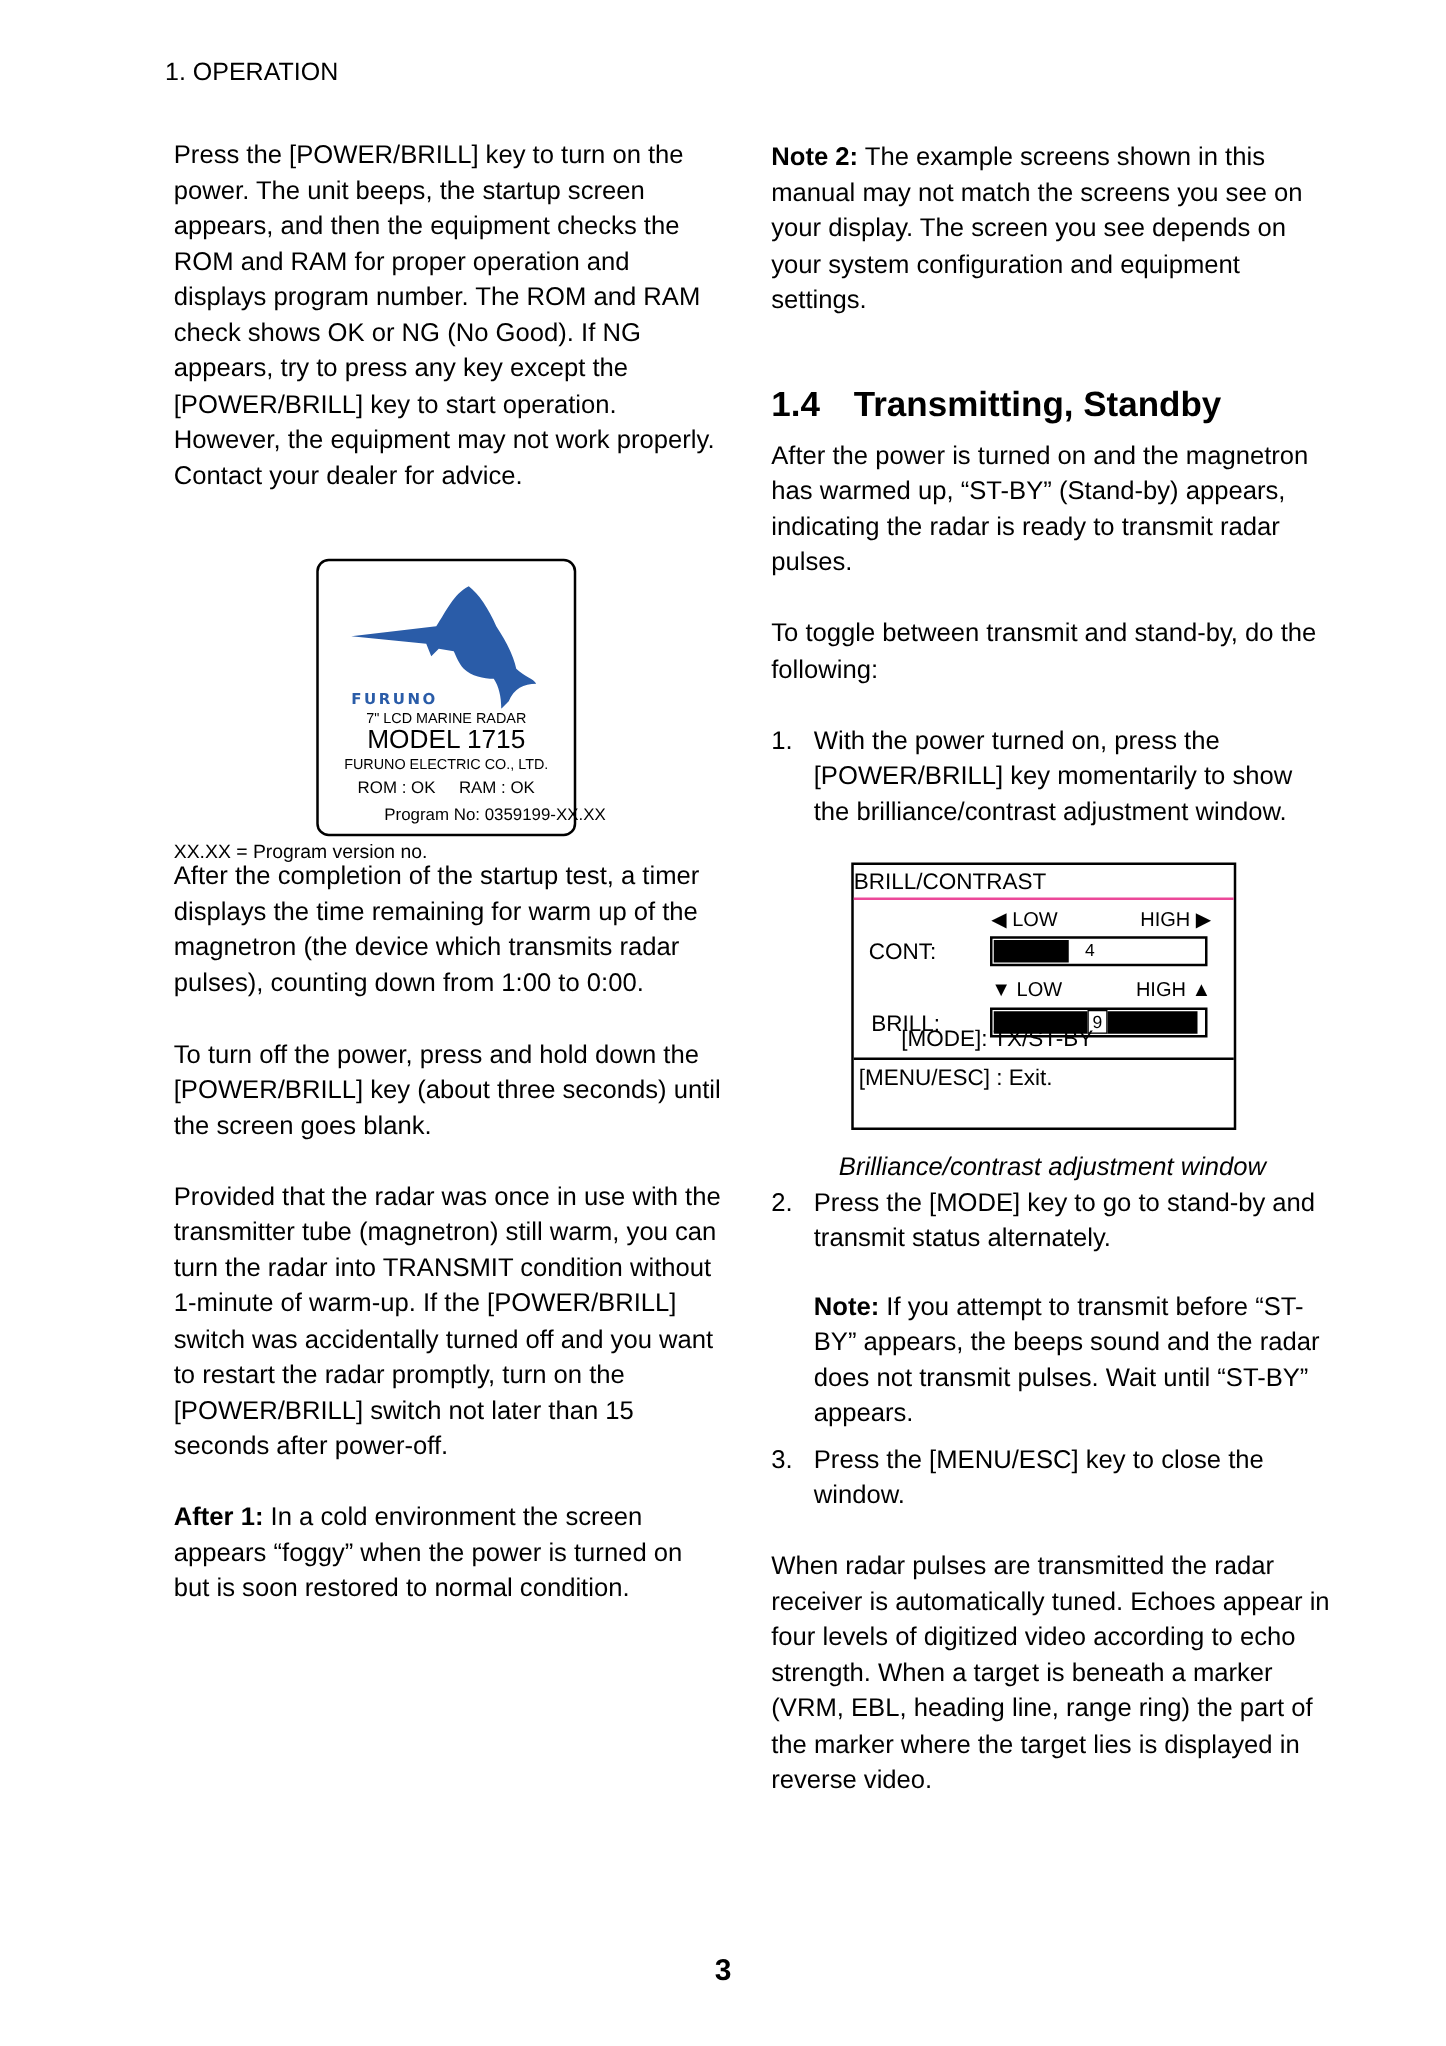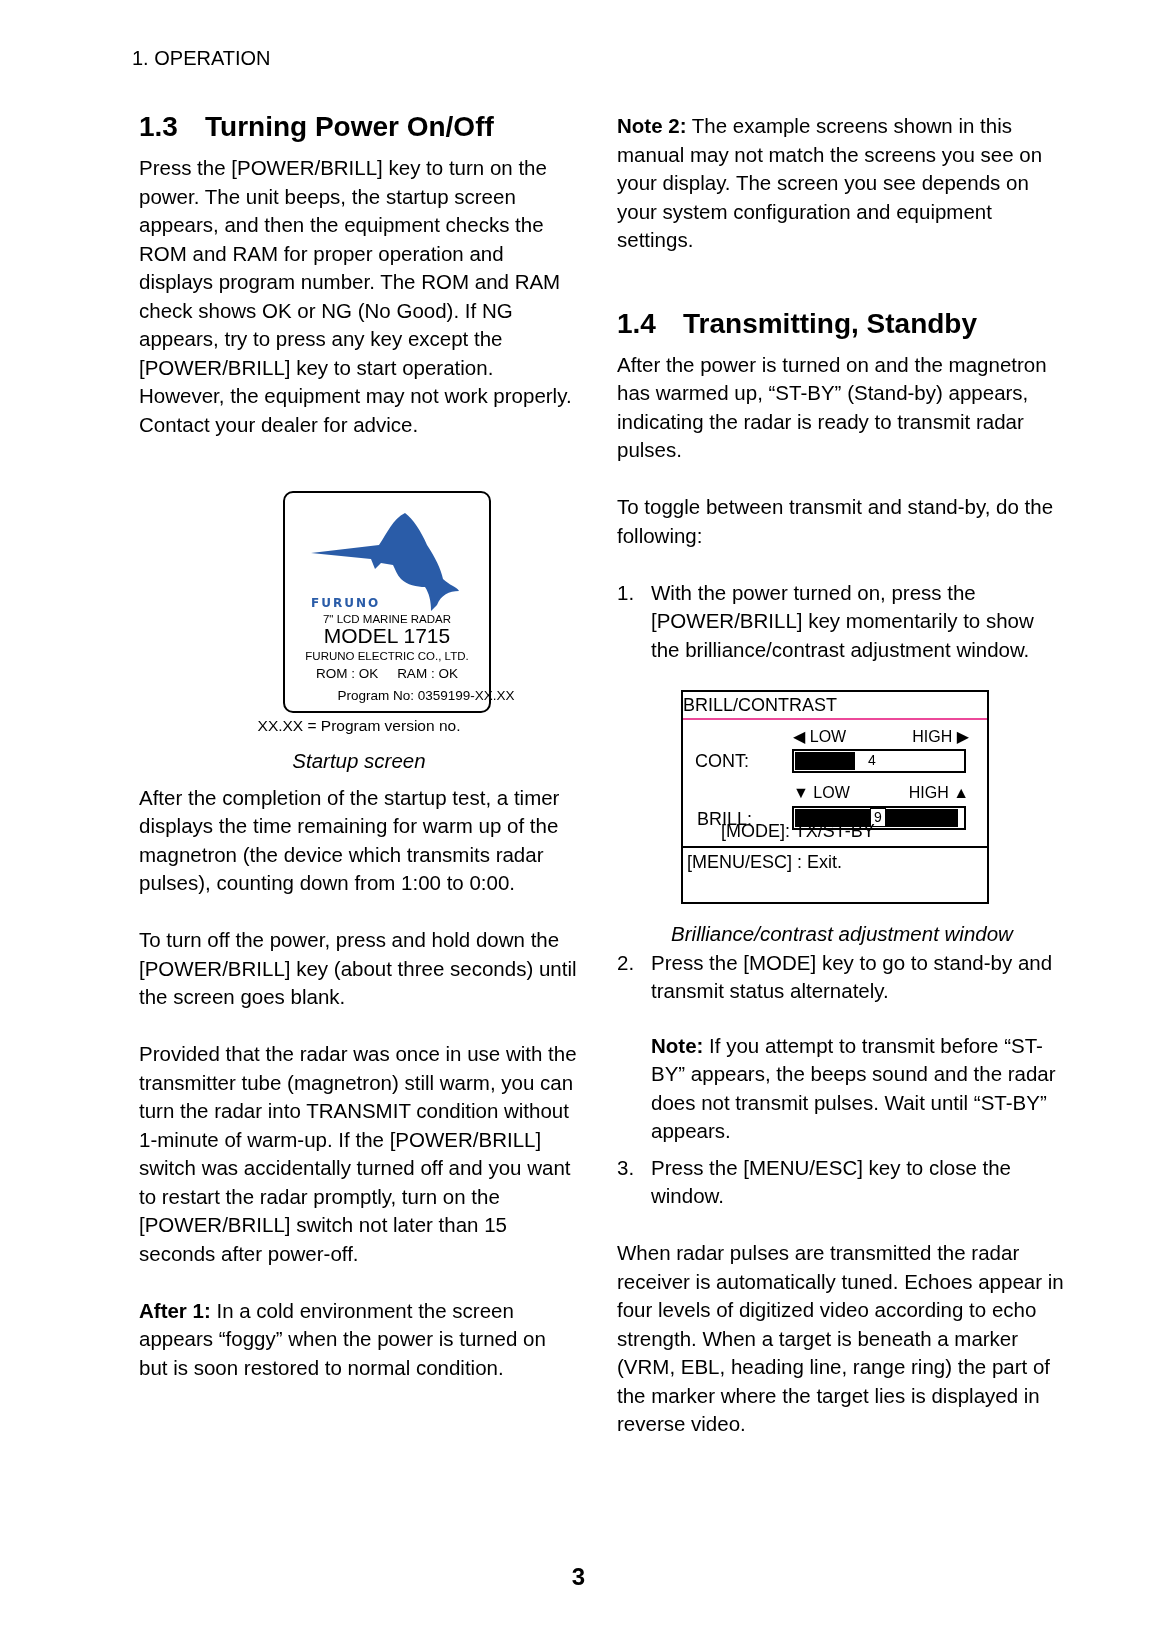--- a/index.html
+++ b/index.html
@@ -16,35 +16,35 @@
   p { margin: 0; }
   .gap { height: 28.5px; }
   .gap-lg { height: 52px; }
   b { font-weight: bold; }
   .caption { font-style: italic; text-align: center; }
 
   
   .startup-fig { position: relative; width: 440px; height: 240px; margin-top: 52px; }
   .startup-box {
     position: absolute; left: 114px; top: 0; width: 204px; height: 218px;
-    border: 2px solid #000; border-radius: 10px; background: #fff; margin-left: 30px;
+    border: 2px solid #000; border-radius: 10px; background: #fff;
   }
   .fish { position: absolute; left: 24px; top: 12px; width: 150px; height: 106px; }
   .brand {
     position: absolute; left: 26px; top: 96px; font-size: 12px; font-weight: bold;
     color: #2a5ca8; letter-spacing: 2px; font-family: "DejaVu Sans", sans-serif;
   }
   .sb-line { position: absolute; left: 0; width: 100%; text-align: center; white-space: nowrap; }
   .sb-sub { top: 119px; font-size: 11.5px; line-height: 14px; }
   .sb-model { top: 131px; font-size: 21px; font-weight: normal; line-height: 24px; }
   .sb-maker { top: 156px; font-size: 11.5px; line-height: 14px; }
   .sb-romram { top: 172px; font-size: 13.5px; line-height: 17px; }
   .sb-prog { top: 194px; font-size: 13.5px; line-height: 17px; padding-left: 39px; }
   .startup-note {
-    position: absolute; left: 0; top: 226px; width: 440px; text-align: center;
+    position: absolute; left: 0; top: 226px; width: 440px; 
     font-size: 15.5px; line-height: 18px;
   }
 
   
   .list-item { display: flex; }
   .list-item .n { width: 34px; flex: none; }
   .list-item .t { flex: 1; }
   .inner-note { margin-left: 34px; margin-top: 26px; }
 
   
@@ -70,42 +70,38 @@
   .mode-line { position: absolute; left: 38px; top: 100px; }
 
   .page-number { position: absolute; left: 0; width: 1157px; text-align: center; top: 1563px; font-size: 24px; font-weight: bold; }
 </style>
 </head>
 <body>
 
 <div class="running-head">1. OPERATION</div>
 
 <div class="col col-left">
-  <h2>
-    <span class="num">1.3</span><span>Turning Power On/Off</span>
-  </h2>
   <p>Press the [POWER/BRILL] key to turn on the power. The unit beeps, the startup screen appears, and then the equipment checks the ROM and RAM for proper operation and displays program number. The ROM and RAM check shows OK or NG (No Good). If NG appears, try to press any key except the [POWER/BRILL] key to start operation. However, the equipment may not work properly. Contact your dealer for advice.</p>
 
   <div class="startup-fig">
     <div class="startup-box">
       <svg class="fish" viewBox="0 0 150 106">
         <path d="M2,48 L70,40 C78,28 84,14 96,8 C104,14 112,26 118,40 C126,52 132,64 134,74 C140,80 148,82 150,86 C140,86 132,90 128,100 L122,106 C122,96 120,88 116,82 C108,82 98,80 92,74 C88,70 86,64 84,60 L72,58 L66,64 L62,54 Z" fill="#2a5ca8"></path>
       </svg>
       <div class="brand">FURUNO</div>
       <div class="sb-line sb-sub">7" LCD MARINE RADAR</div>
       <div class="sb-line sb-model">MODEL 1715</div>
       <div class="sb-line sb-maker">FURUNO ELECTRIC CO., LTD.</div>
       <div class="sb-line sb-romram">
         <span>ROM : OK</span>&nbsp;&nbsp;&nbsp;&nbsp;&nbsp;<span>RAM : OK</span>
       </div>
       <div class="sb-line sb-prog">Program No: 0359199-XX.XX</div>
     </div>
     <div class="startup-note">XX.XX = Program version no.</div>
   </div>
-  <p class="caption" style="margin-top:16px;margin-bottom:8px;">Startup screen</p>
 
   <p>After the completion of the startup test, a timer displays the time remaining for warm up of the magnetron (the device which transmits radar pulses), counting down from 1:00 to 0:00.</p>
   <div class="gap"></div>
   <p>To turn off the power, press and hold down the [POWER/BRILL] key (about three seconds) until the screen goes blank.</p>
   <div class="gap"></div>
   <p>Provided that the radar was once in use with the transmitter tube (magnetron) still warm, you can turn the radar into TRANSMIT condition without 1-minute of warm-up. If the [POWER/BRILL] switch was accidentally turned off and you want to restart the radar promptly, turn on the [POWER/BRILL] switch not later than 15 seconds after power-off.</p>
   <div class="gap"></div>
   <p><b>After 1:</b><span> In a cold environment the screen appears “foggy” when the power is turned on but is soon restored to normal condition.</span></p>
 </div>
 

